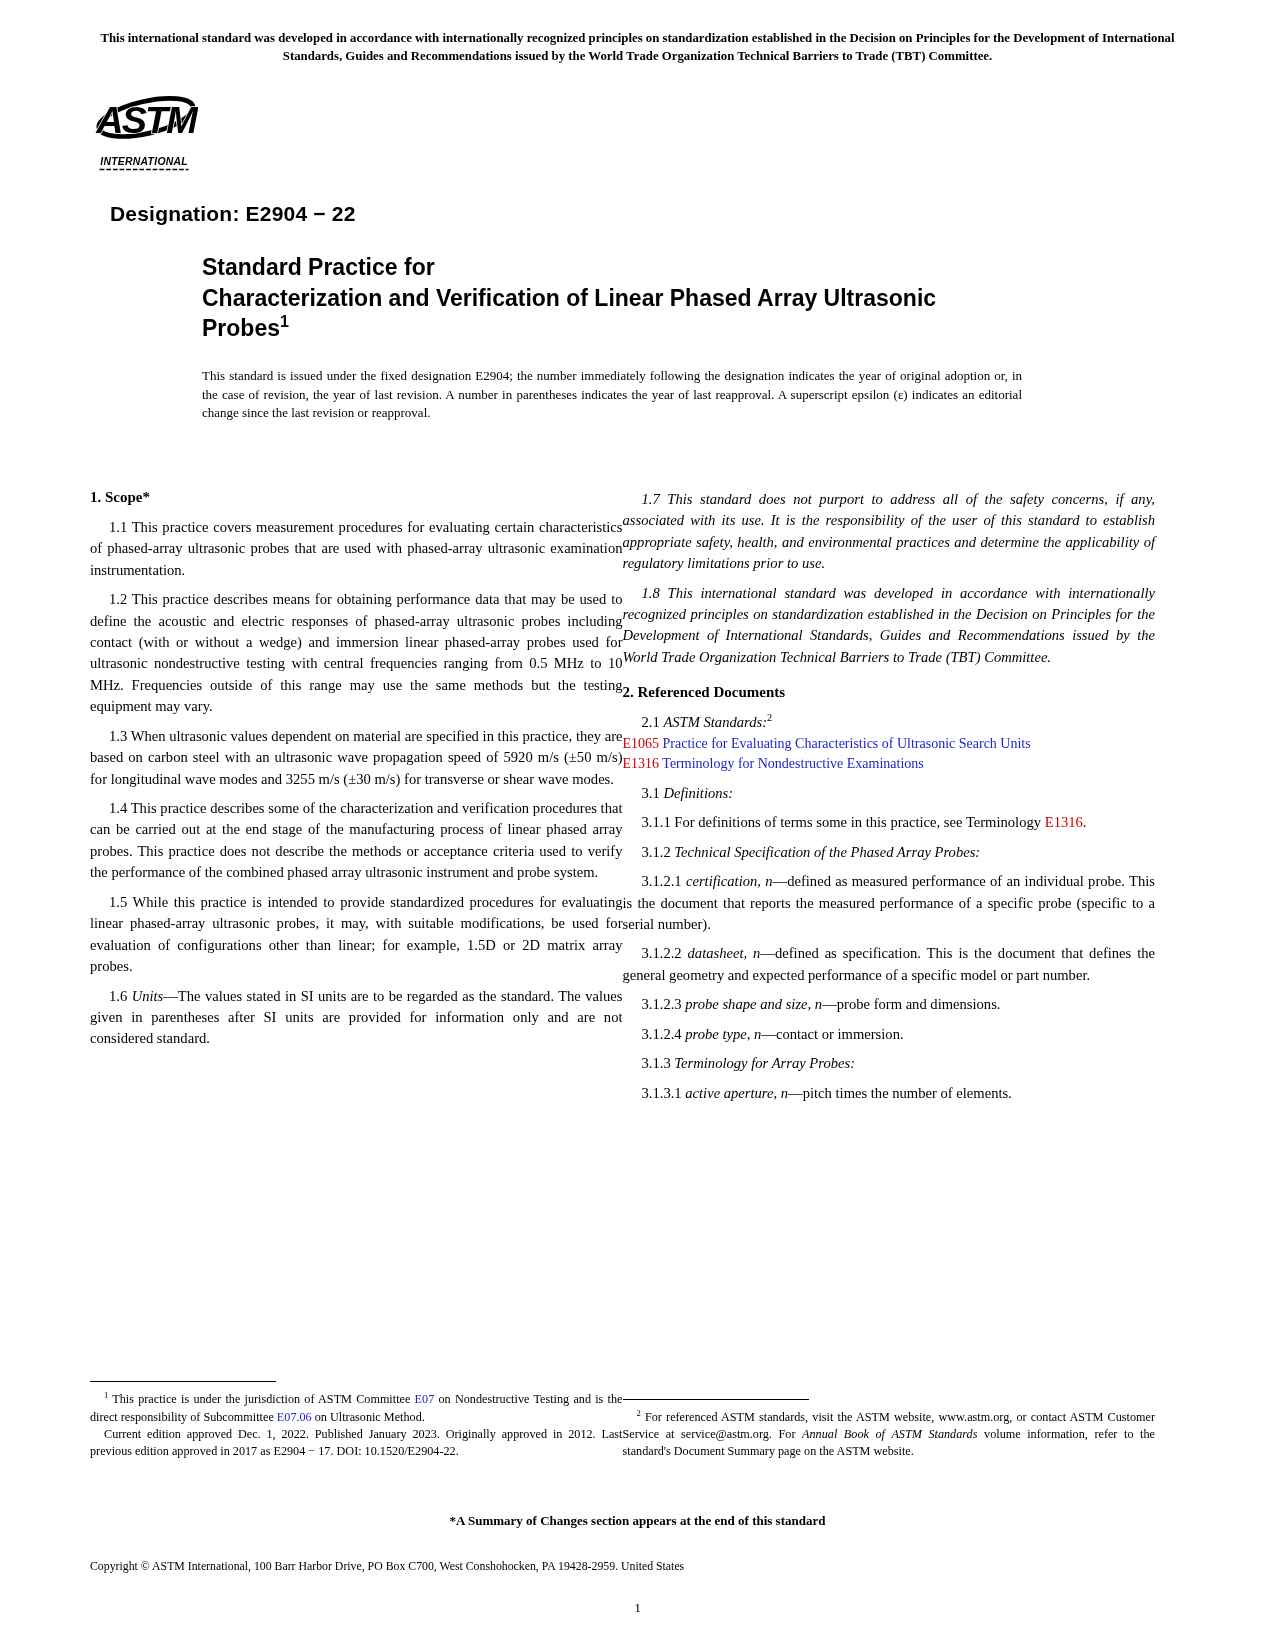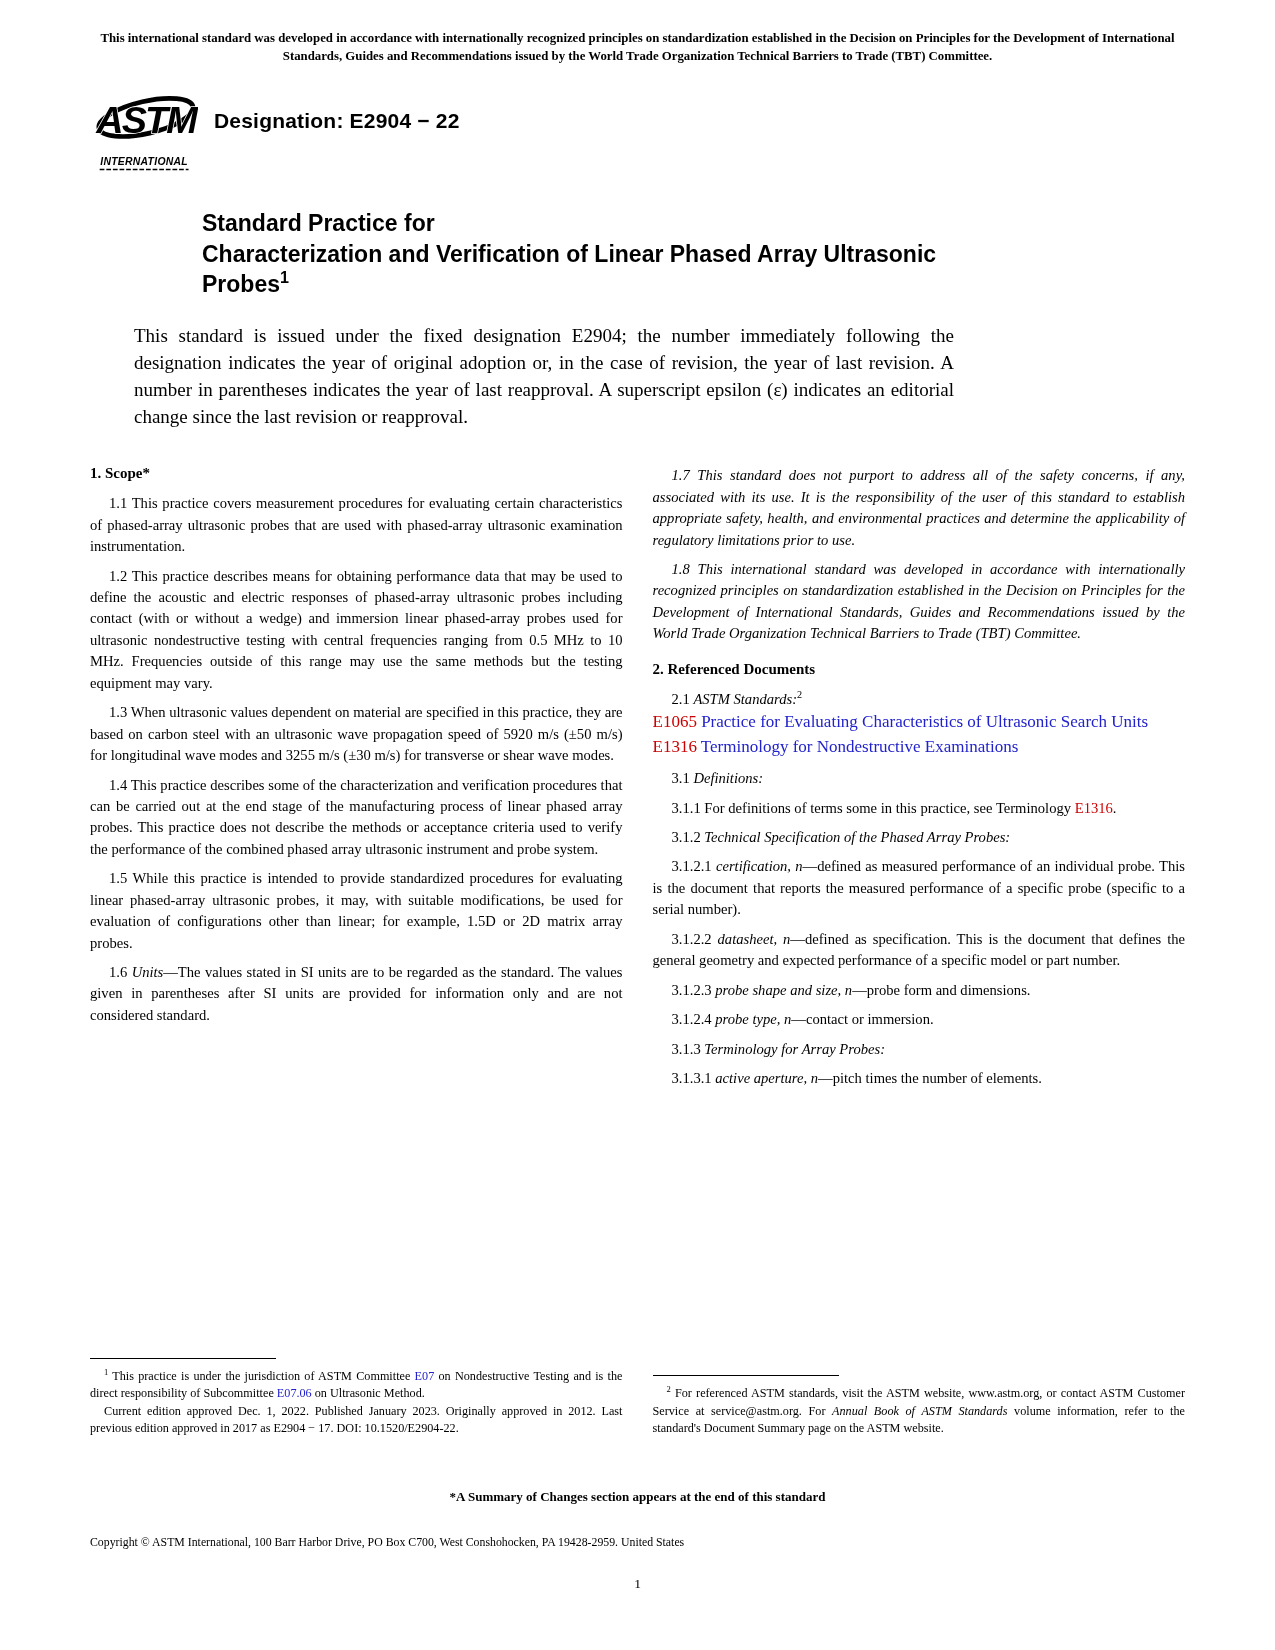--- a/index.html
+++ b/index.html
@@ -9,48 +9,48 @@
     color:#000;
     font-family:"Liberation Serif", serif;
   }
   .page { position:relative; width:1275px; min-height:1650px; padding:30px 90px 28px 90px; }
 
   .disclaimer {
     font-weight:bold; font-size:12.8px; line-height:1.38;
     text-align:center; margin:0 2px 24px 2px;
   }
 
-  .header-row { display:flex; align-items:flex-start; margin-left:4px; }
+  .header-row { display:flex; align-items:flex-start; margin-left:4px;flex-direction:column; }
   .logo { width:104px; flex:0 0 auto; }
   .designation {
     font-family:"Liberation Sans", sans-serif; font-weight:bold;
     font-size:21px; margin:20px 0 0 16px; letter-spacing:0.2px;
   }
 
   .title-block { margin:26px 0 0 112px; font-family:"Liberation Sans", sans-serif; font-weight:bold; }
   .title-line { font-size:23px; line-height:1.32; }
   .title-main { max-width:775px; }
 
   .issuance {
-    margin:24px 0 0 44px; width:820px;
-    font-size:19px; line-height:1.42; text-align:justify;
+    margin:24px 0 0 112px; width:820px;
+    font-size:13px; line-height:1.42; text-align:justify;
   }
 
-  .columns { display:flex; gap:30px; margin-top:34px; }
+  .columns { display:flex; margin-top:66px; }
   .col { width:calc((100% - 30px)/2); display:flex; flex-direction:column; height:972px; }
   .col > :first-child { margin-top:0; }
 
   .sec-head { font-size:15px; font-weight:bold; margin:16px 0 3px 0; font-family:"Liberation Serif", serif; }
   .para {
     font-size:14.6px; line-height:1.47; text-align:justify;
     text-indent:19px; margin-top:8px;
   }
   .para.italic { font-style:italic; }
   .ref-entry {
-    font-size:17px; line-height:1.47; margin-top:0;
+    font-size:14px; line-height:1.47; margin-top:0;
     padding-left:24px; text-indent:-24px; text-align:left;
   }
 
   .footnote-block { margin-top:auto; }
   .fn-sep { width:186px; border-top:1.4px solid #000; margin-bottom:9px; }
   .footnote {
     font-size:12.2px; line-height:1.42; text-align:justify; text-indent:14px;
   }
 
   .summary-note { font-weight:bold; text-align:center; font-size:13px; margin-top:52px; }

